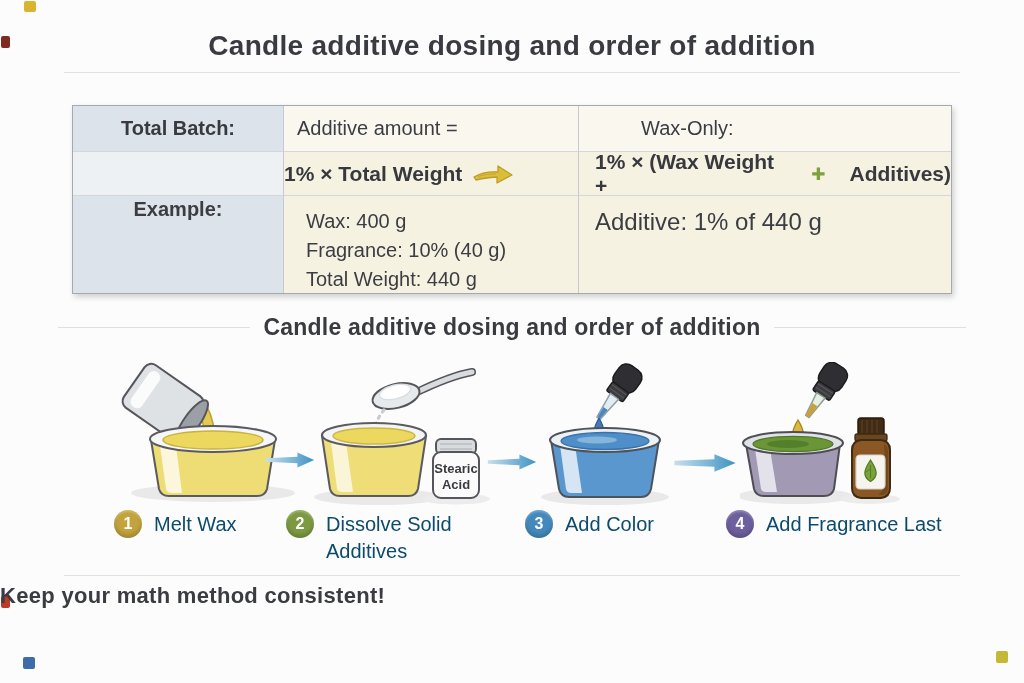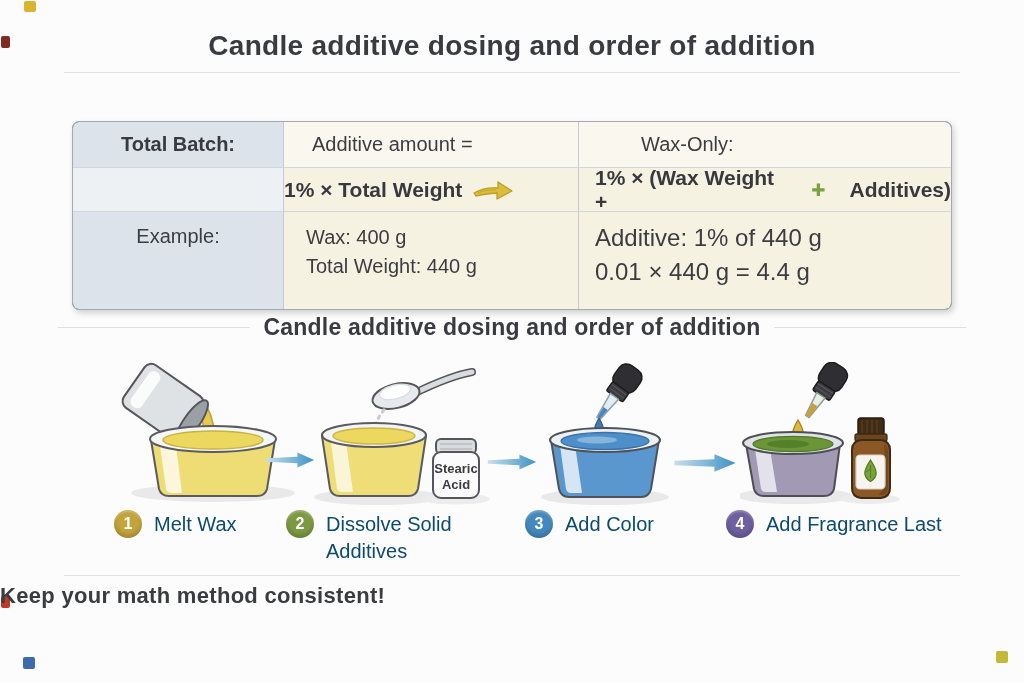--- a/index.html
+++ b/index.html
@@ -13,42 +13,42 @@
   .mark.bl-r{left:1px;top:596px;width:9px;height:12px;}
   .mark.bl-b{left:23px;top:657px;width:12px;height:12px;}
   .mark.br-o{left:996px;top:651px;width:12px;height:12px;}
 
   .page-title{position:absolute;top:30px;left:0;width:100%;text-align:center;font-size:28px;font-weight:600;letter-spacing:.3px;color:#3a3b40;}
   .divider{position:absolute;height:1px;background:#e2e2e5;}
   .divider.top{top:72px;left:64px;width:896px;}
   .divider.bottom{top:575px;left:64px;width:896px;}
 
   
-  .dose-table{position:absolute;left:72px;top:121px;width:878px;height:187px;display:grid;
+  .dose-table{position:absolute;left:72px;top:105px;width:878px;height:187px;display:grid;
     grid-template-columns:211px 295px 372px;grid-template-rows:46px 44px 97px;
-    border:1.5px solid #a5aab0;border-radius:7px;overflow:hidden;background:#0c4a6e;
+    border:1.5px solid #a5aab0;border-radius:0;overflow:hidden;background:#0c4a6e;
     box-shadow:2px 3px 6px rgba(0,0,0,.18);}
   .cell{box-sizing:border-box;border-right:1px solid #c6cad0;border-bottom:1px solid #d3d6db;display:flex;align-items:center;}
   .cell.last-col{border-right:none;}
   .cell.last-row{border-bottom:none;}
   .c-blue{background:#dce3ea;}
   .c-light{background:#eef1f4;}
   .c-cream{background:#f6f2e2;}
   .c-cream-light{background:#f9f7ee;}
   .cell.center{justify-content:center;}
   .cell.top{align-items:flex-start;}
   .hdr{font-size:20px;font-weight:600;color:#393a3f;}
-  .hdr-normal{font-size:20px;font-weight:400;padding-left:28px;}
+  .hdr-normal{font-size:20px;font-weight:400;padding-left:13px;}
   .hdr-wax{font-size:20px;font-weight:500;padding-left:62px;text-align:center;}
   .formula{font-size:21px;font-weight:600;color:#38393e;}
   .formula-row2{padding-left:16px;gap:24px;}
   .plus-icon{font-size:17px;line-height:1;transform:translateY(1px);}
   .ex-lines{font-size:20px;line-height:29px;padding:11px 0 0 22px;}
   .ex-lines-right{font-size:24px;line-height:34px;padding:9px 0 0 16px;}
-  .ex-label{font-size:20px;font-weight:400;padding-top:13px;}
+  .ex-label{font-size:20px;font-weight:700;padding-top:2px;}
   .fx-arrow{margin-left:10px;flex:0 0 auto;}
 
   
   .section-row{position:absolute;top:314px;left:58px;width:908px;display:flex;align-items:center;gap:14px;}
   .section-row .line{flex:1;height:1px;background:#dfdfe2;}
   .section-title{font-size:23px;font-weight:600;color:#3a3b40;letter-spacing:.2px;white-space:nowrap;}
 
   
   .illo{position:absolute;}
   .flow-arrow{position:absolute;}
@@ -102,27 +102,27 @@
     <div class="cell last-col c-cream formula formula-row2">
       <span>1% × (Wax Weight +</span>
       <span class="plus-icon" style="color: rgb(123, 162, 63);">✚</span>
       <span>Additives)</span>
     </div>
 
     <div class="cell last-row top center c-blue ex-label">Example:</div>
     <div class="cell last-row top c-cream">
       <div class="ex-lines">
         <div>Wax: 400 g</div>
+        <div>Fragrance: 10% (40 g)</div>
         <div>Total Weight: 440 g</div>
       </div>
     </div>
     <div class="cell last-row last-col top c-cream">
       <div class="ex-lines-right">
         <div>Additive: 1% of 440 g</div>
-        <div>0.01 × 440 g = 4.4 g</div>
       </div>
     </div>
   </div>
 
   <div class="section-row">
     <div class="line"></div>
     <div class="section-title">Candle additive dosing and order of addition</div>
     <div class="line"></div>
   </div>
 

